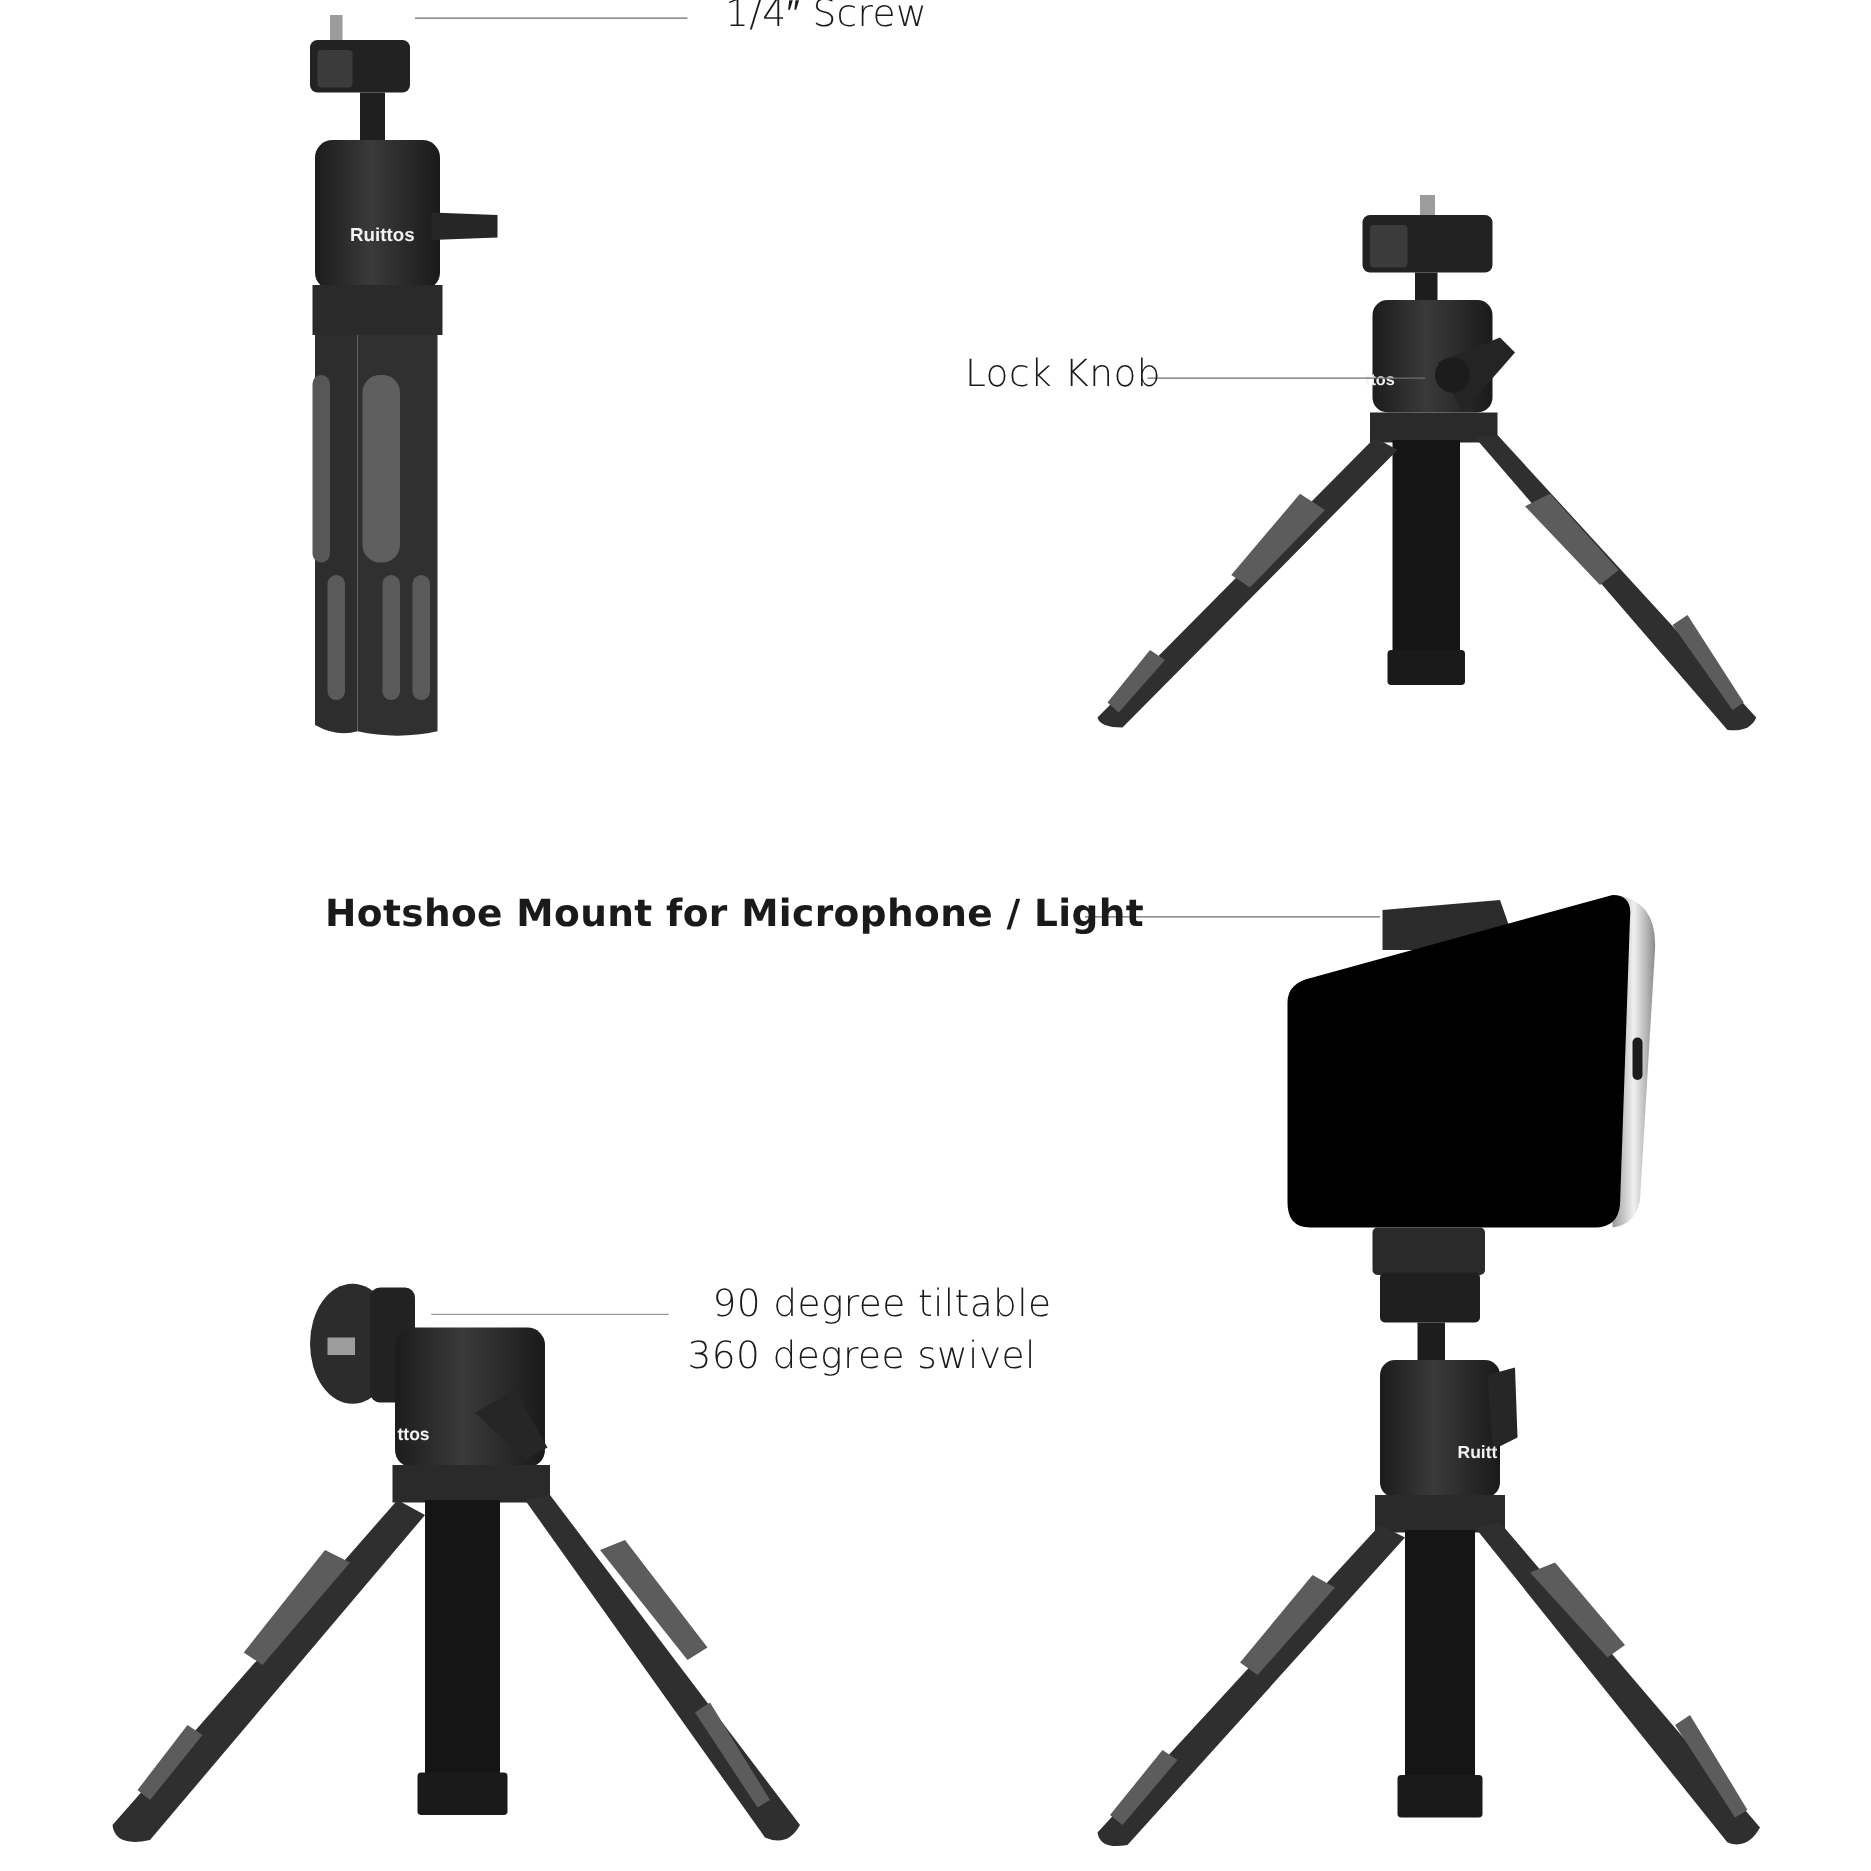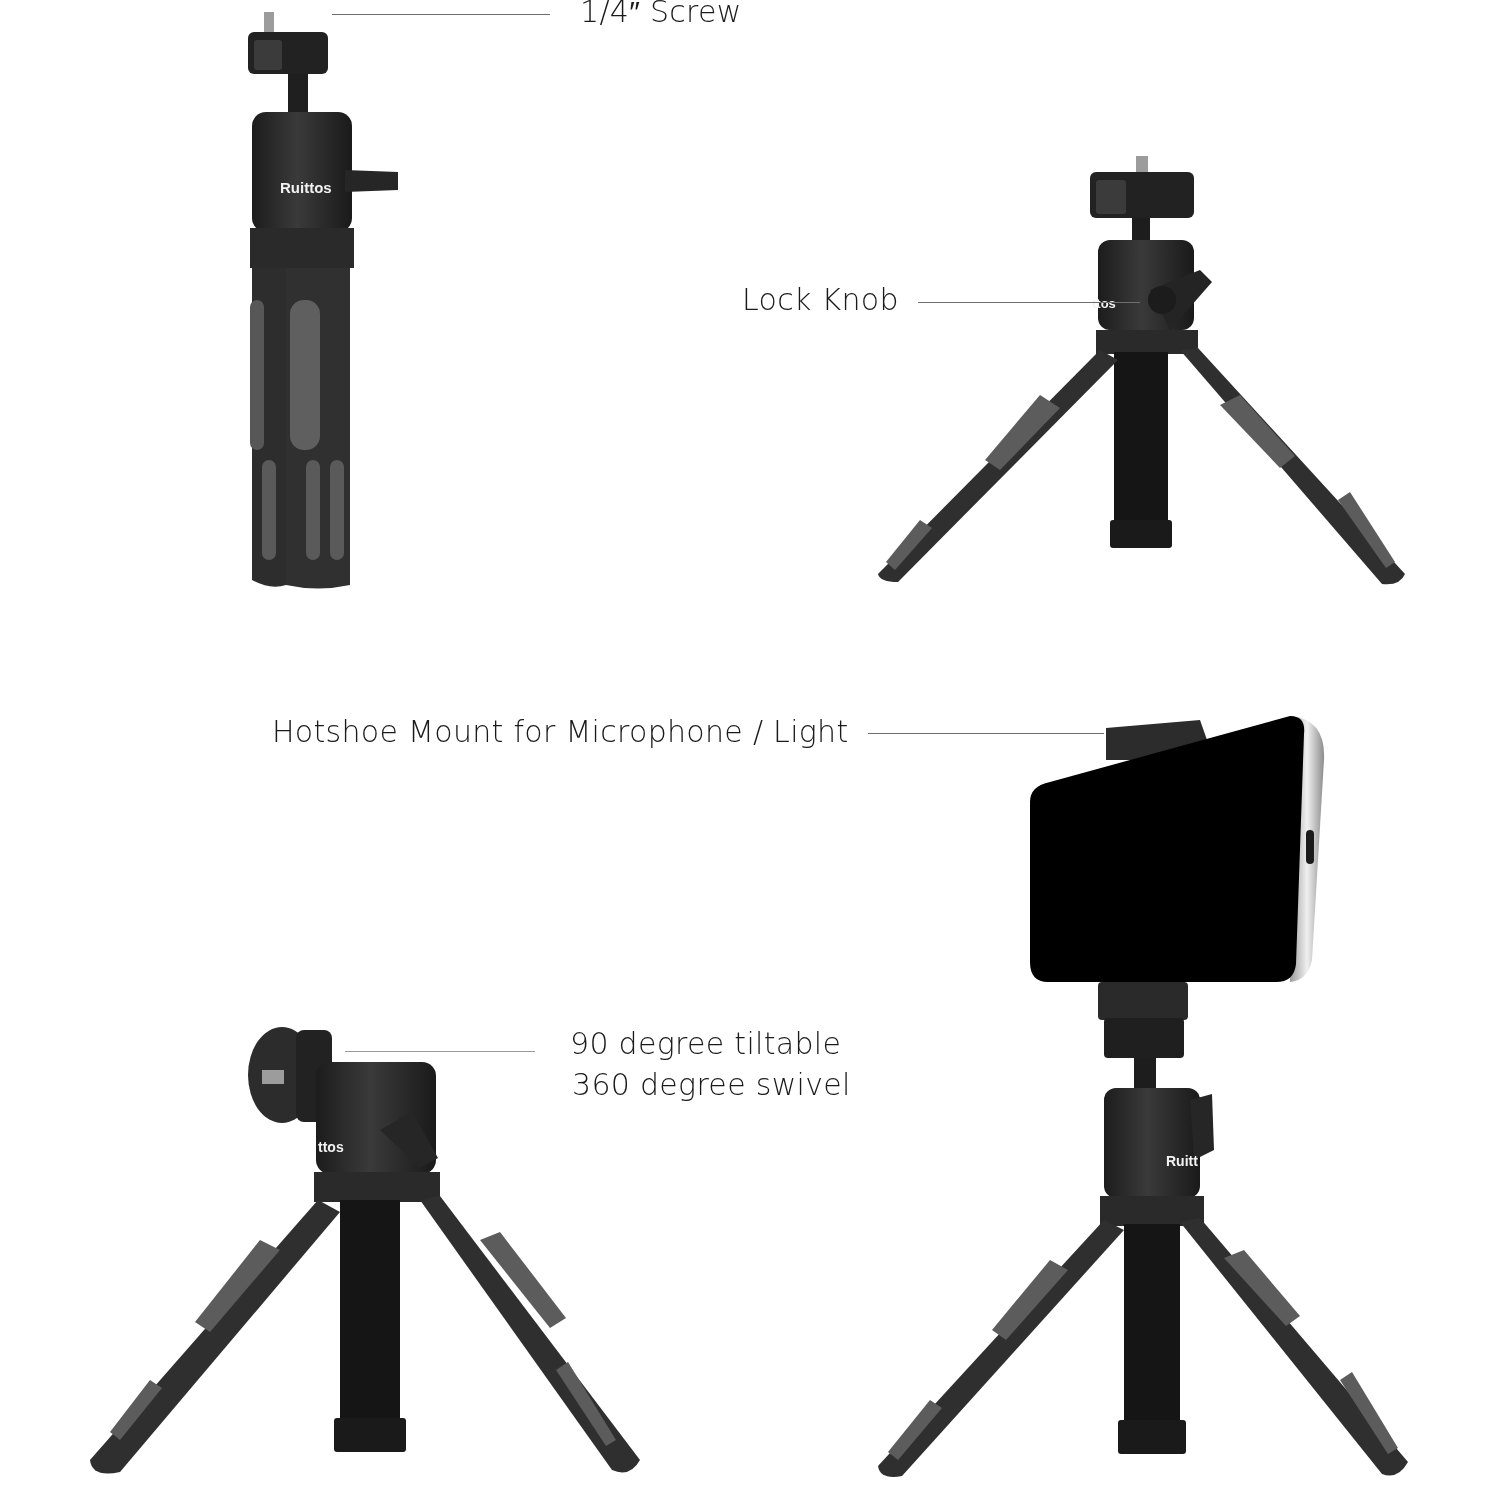--- a/index.html
+++ b/index.html
@@ -104,20 +104,20 @@
     <path d="M1224 1258 L1244 1250 L1300 1316 L1286 1326 Z" fill="#5c5c5c"></path>
     <path d="M1340 1380 L1352 1372 L1398 1448 L1388 1454 Z" fill="#5c5c5c"></path>
     <path d="M930 1400 L942 1408 L898 1460 L888 1452 Z" fill="#5c5c5c"></path>
   </g>
 </svg>
 
 <div class="leader" style="left:332px; top:14px; width:218px;"></div>
 <div class="label" style="left:580px; top:-8px;">1/4″ Screw</div>
 
 <div class="leader" style="left:918px; top:302px; width:222px;"></div>
-<div class="label" style="left:742px; top:280px;">Lock Knob</div>
+<div class="label" style="left:772px; top:280px;">Lock Knob</div>
 
 <div class="leader" style="left:868px; top:733px; width:236px;"></div>
-<div class="label" style="left:272px; top:712px;">Hotshoe Mount for Microphone / Light</div>
+<div class="label" style="left:260px; top:712px;font-weight:bold;">Hotshoe Mount for Microphone / Light</div>
 
 <div class="leader" style="left:345px; top:1051px; width:190px; background:#9a9a9a;"></div>
 <div class="label" style="left:570px; top:1024px;">90 degree tiltable</div>
-<div class="label" style="left:572px; top:1065px;">360 degree swivel</div>
+<div class="label" style="left:550px; top:1065px;">360 degree swivel</div>
 
 </body></html>

